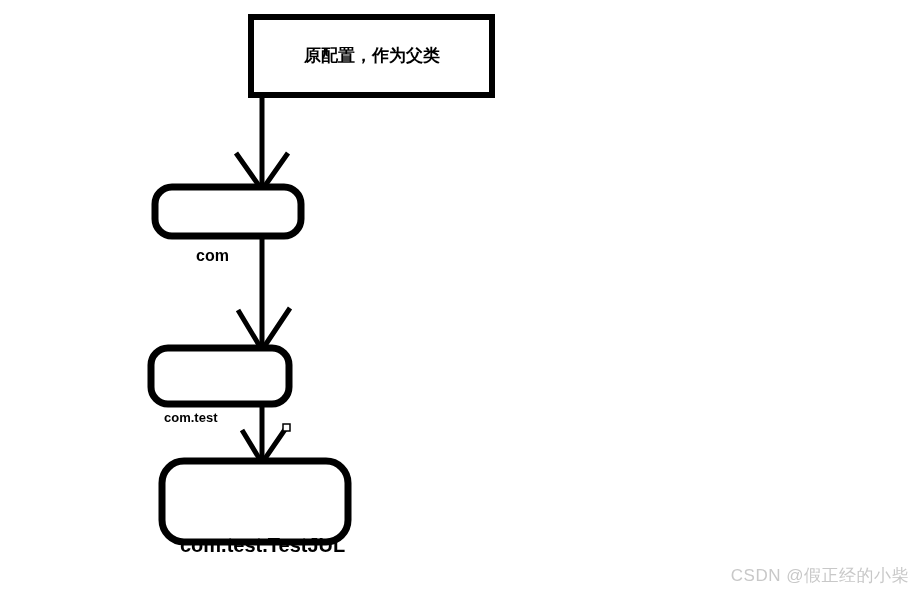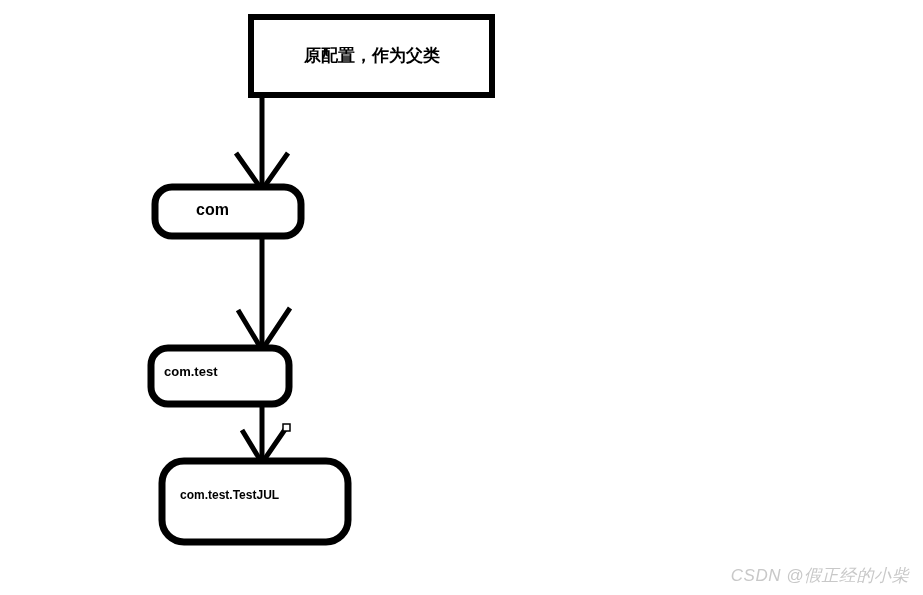--- a/index.html
+++ b/index.html
@@ -23,20 +23,21 @@
     top: 0;
     width: 923px;
     height: 595px;
   }
   .node-label {
     position: absolute;
     font-weight: bold;
     color: #000000;
     white-space: nowrap;
     pointer-events: none;
+    margin-top: 46px;
   }
   .root-box-text {
     position: absolute;
     left: 256px;
     top: 22px;
     width: 232px;
     height: 68px;
     display: flex;
     flex-direction: column;
     align-items: center;
@@ -53,31 +54,30 @@
     font-size: 16px;
   }
   .lbl-comtest {
     left: 164px;
     top: 364px;
     font-size: 13px;
   }
   .lbl-comtesttestjul {
     left: 180px;
     top: 488px;
-    font-size: 12px;
+    font-size: 20px;
   }
   .watermark {
     position: absolute;
     right: 14px;
     bottom: 8px;
     font-size: 17px;
     color: #c8c8c8;
     letter-spacing: 0.5px;
     white-space: nowrap;
-    font-style: italic;
   }
 </style>
 </head>
 <body>
 
 <div id="canvas">
 
   <svg id="diagram-svg" viewBox="0 0 923 595">
 
     <rect x="251" y="17" width="241" height="78" fill="#ffffff" stroke="#000000" stroke-width="6"></rect>

